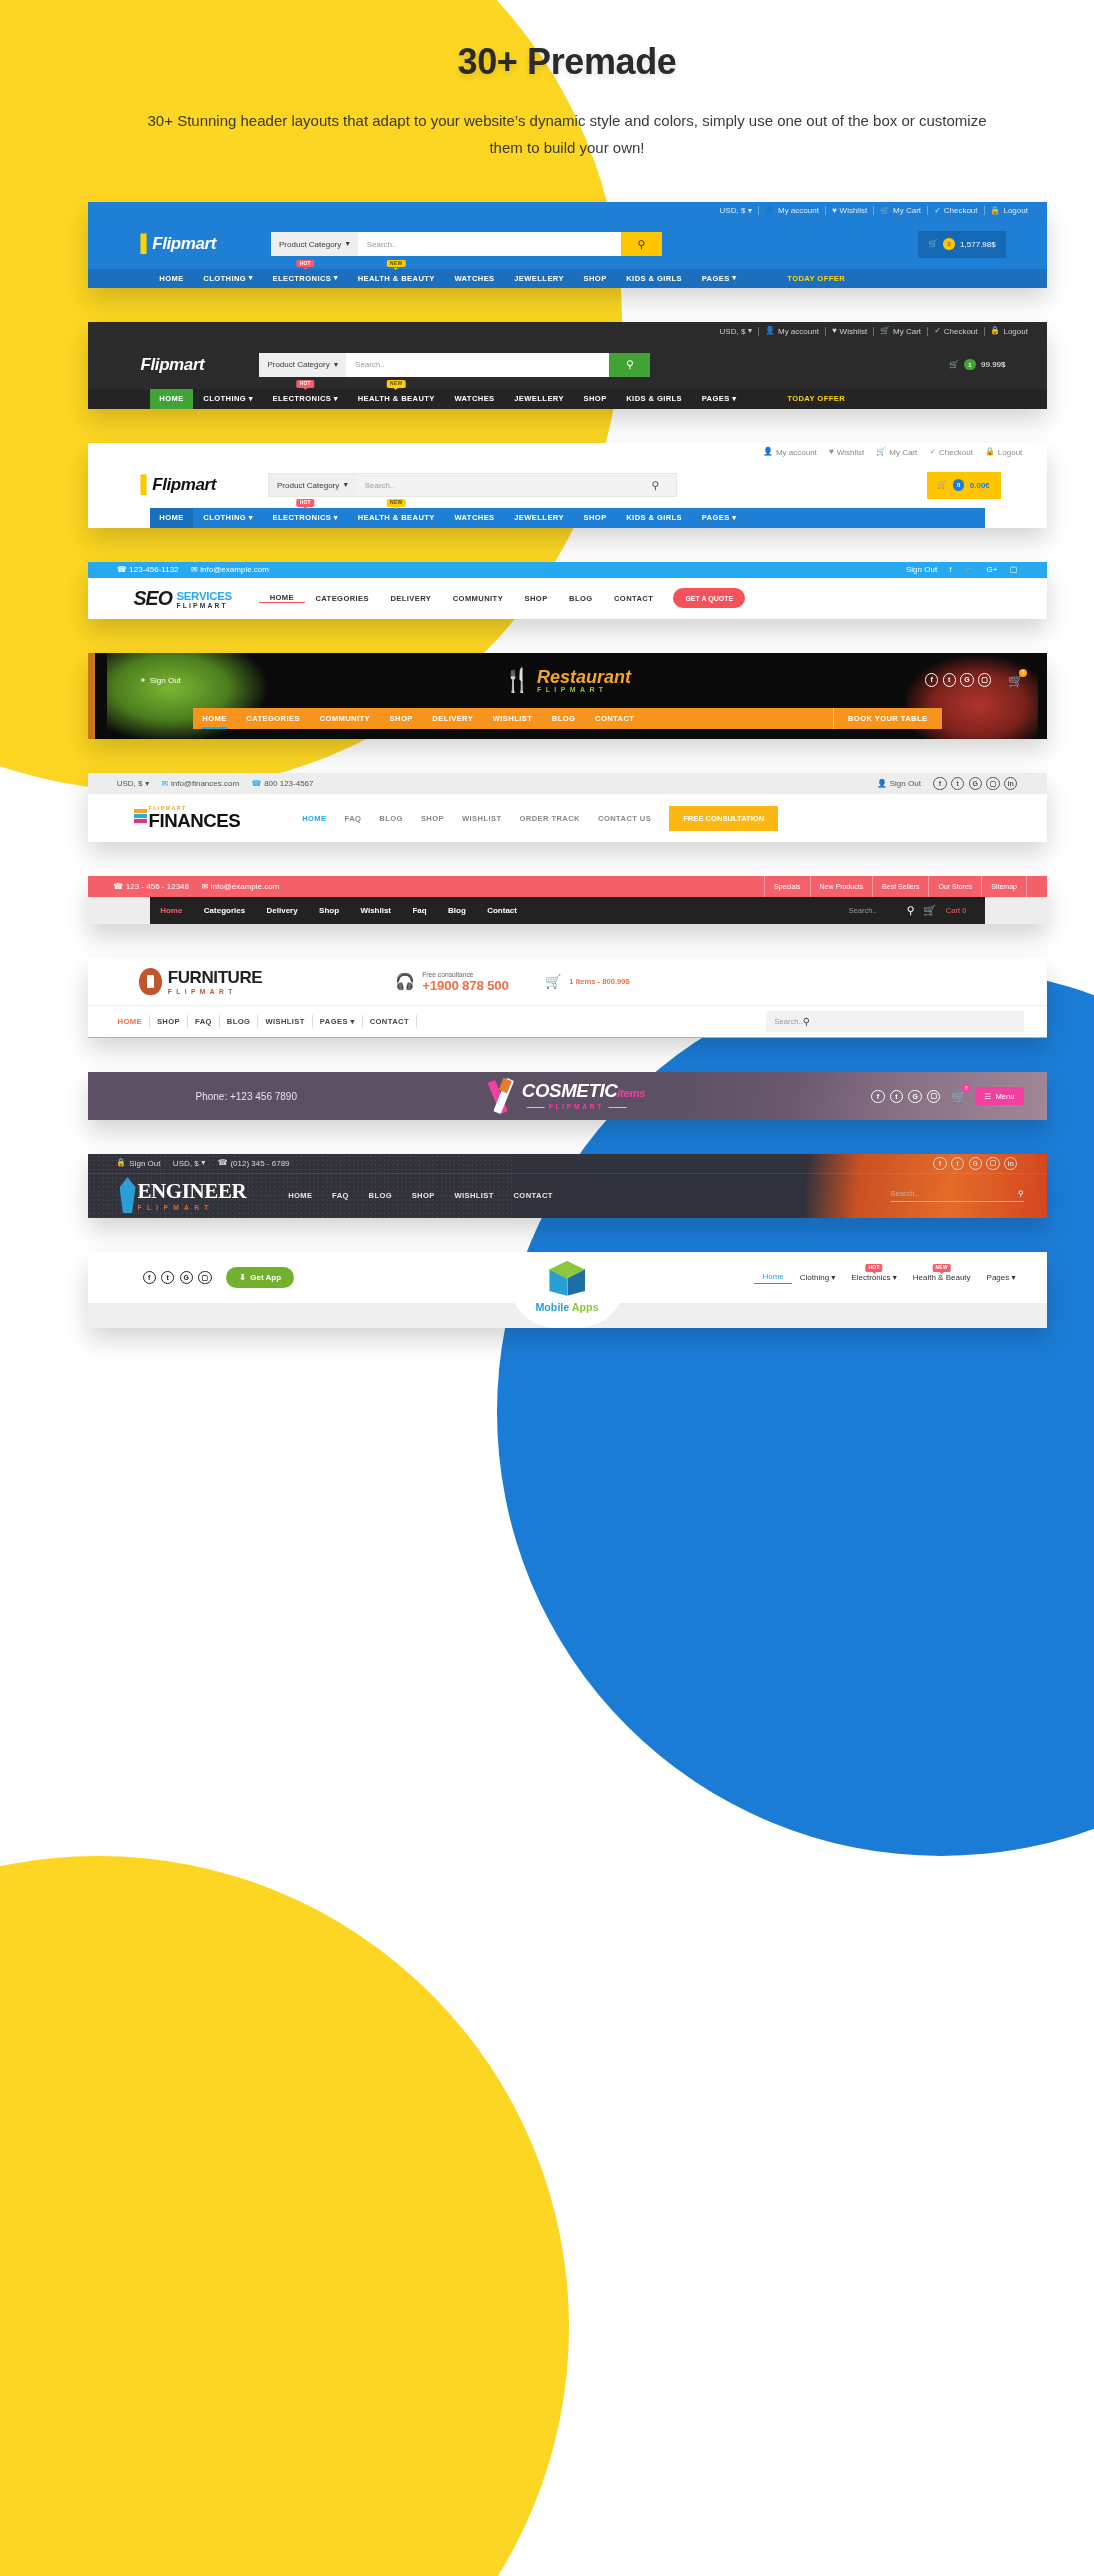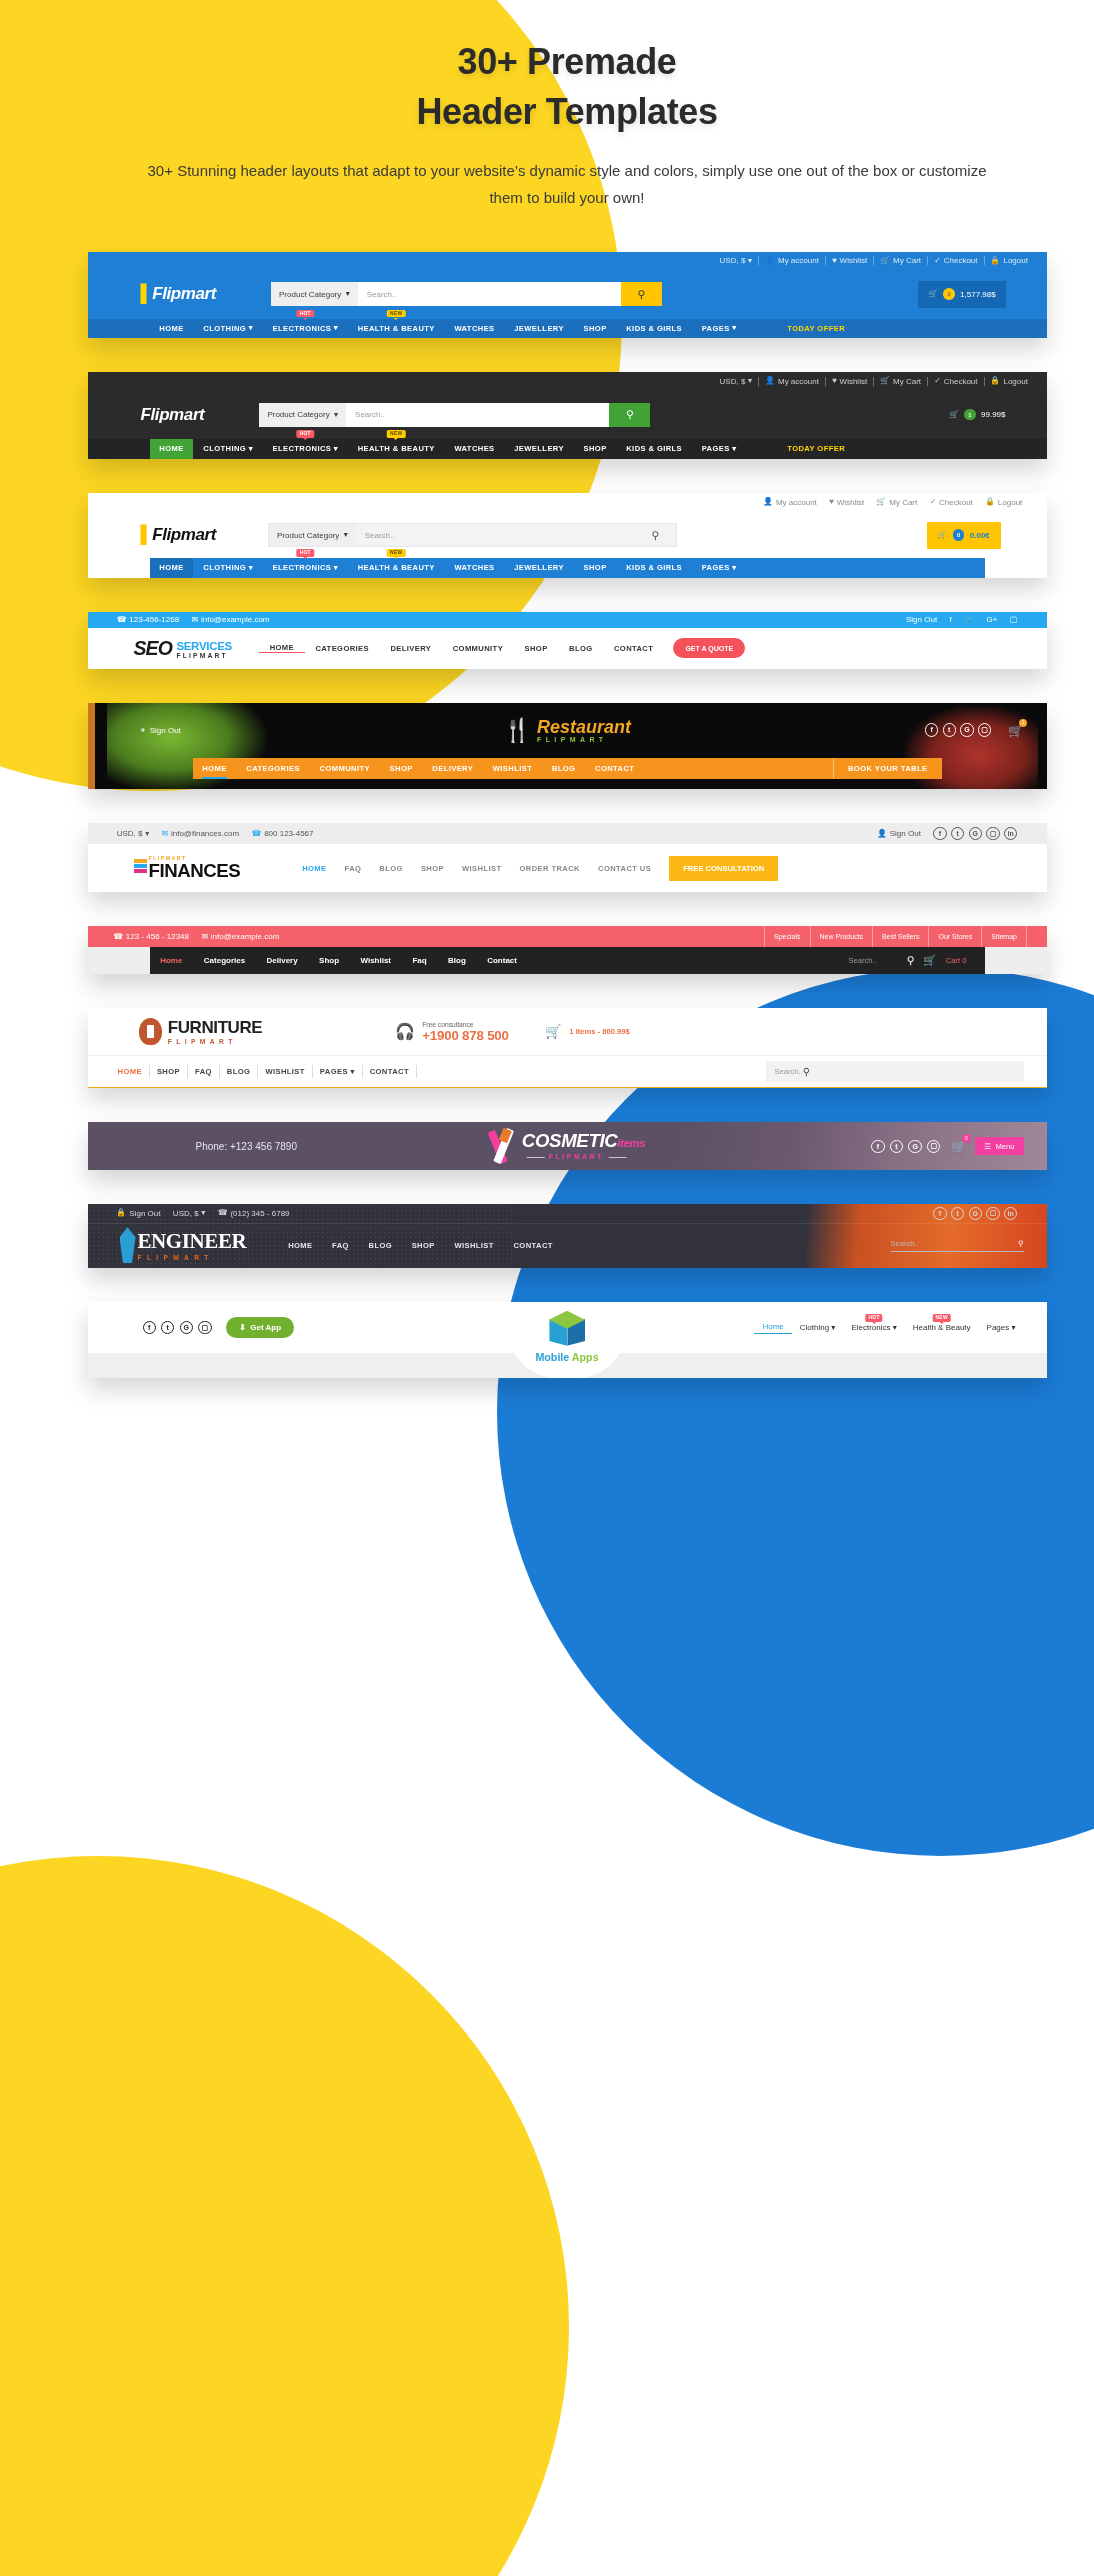--- a/index.html
+++ b/index.html
@@ -314,21 +314,20 @@
   <div class="blob-yellow-top"></div>
   <div class="blob-blue-mid"></div>
   <div class="blob-yellow-bot"></div>
 </div>
 
 <div class="page">
 
   <div class="hero">
     <h1>
       <span>30+ Premade</span>
-      <span class="l2">Header Templates</span>
     </h1>
     <p>30+ Stunning header layouts that adapt to your website’s dynamic style and colors, simply use one out of the box or customize them to build your own!</p>
   </div>
 
   <div class="cards">
 
     <div class="card-wrap">
       <div class="card c1">
         <div class="topbar">
           <div class="tb-item">
@@ -517,21 +516,21 @@
           <div class="navlink"><span>PAGES</span>&nbsp;<span class="ico">▾</span></div>
         </div>
       </div>
     </div>
 
     <div class="card-wrap">
       <div class="card c4">
         <div class="topbar">
           <div class="tb-item">
               <span class="ico">☎</span>
-              <span>123-456-1268</span>
+              <span>123-456-1132</span>
             </div>
           <div class="tb-item">
               <span class="ico">✉</span>
               <span>info@example.com</span>
             </div>
           <div class="sp"></div>
           <div class="tb-item">Sign Out</div>
           <div class="tb-item">f</div>
           <div class="tb-item">🐦</div>
           <div class="tb-item">G+</div>

